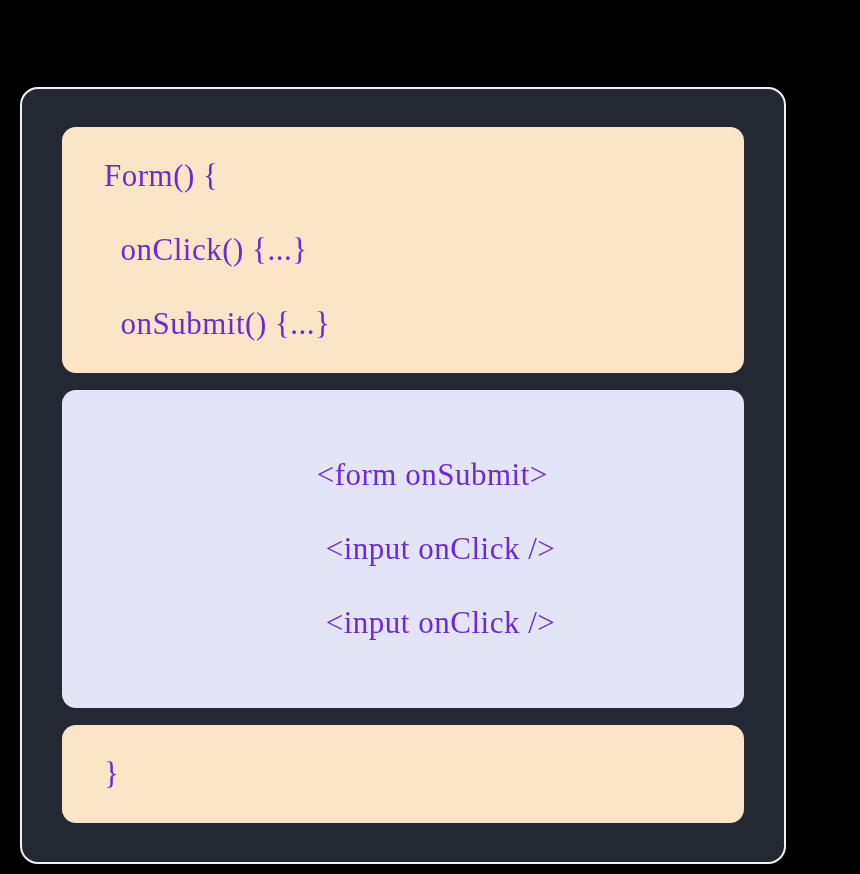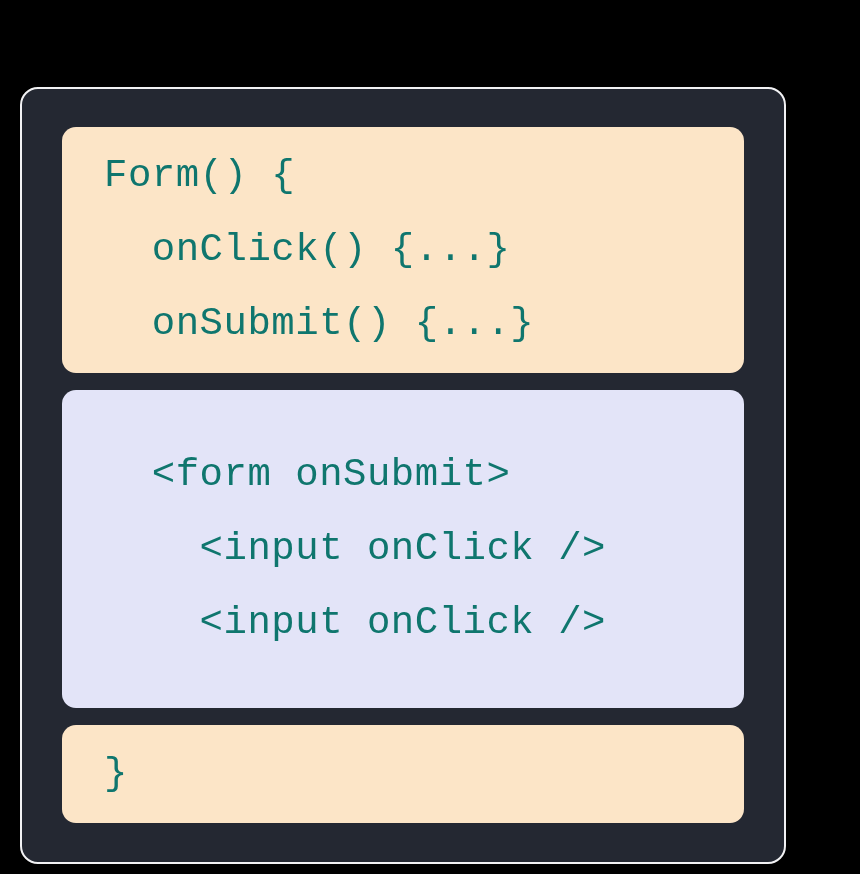--- a/index.html
+++ b/index.html
@@ -47,39 +47,40 @@
     flex-direction: column;
     justify-content: center;
   }
 
   .panel-js {
     background: #fce5c7;
   }
 
   .panel-markup {
     background: #e3e4f8;
+    align-items: center;
   }
 
   .panel-js-head {
     height: 246px;
   }
 
   .panel-markup-body {
     height: 318px;
     justify-content: center;
   }
 
   .panel-js-tail {
     height: 98px;
   }
 
   .code-line {
-    color: #0f766e;
-    font-family: Liberation Mono, monospace;
-    font-size: 39px;
+    color: #6d28d9;
+    font-family: Liberation Serif, serif;
+    font-size: 31px;
     line-height: 74px;
     letter-spacing: 0.5px;
     white-space: pre;
     padding-left: 42px;
   }
 
   .panel-markup-body .code-line {
     line-height: 74px;
   }
 </style>

